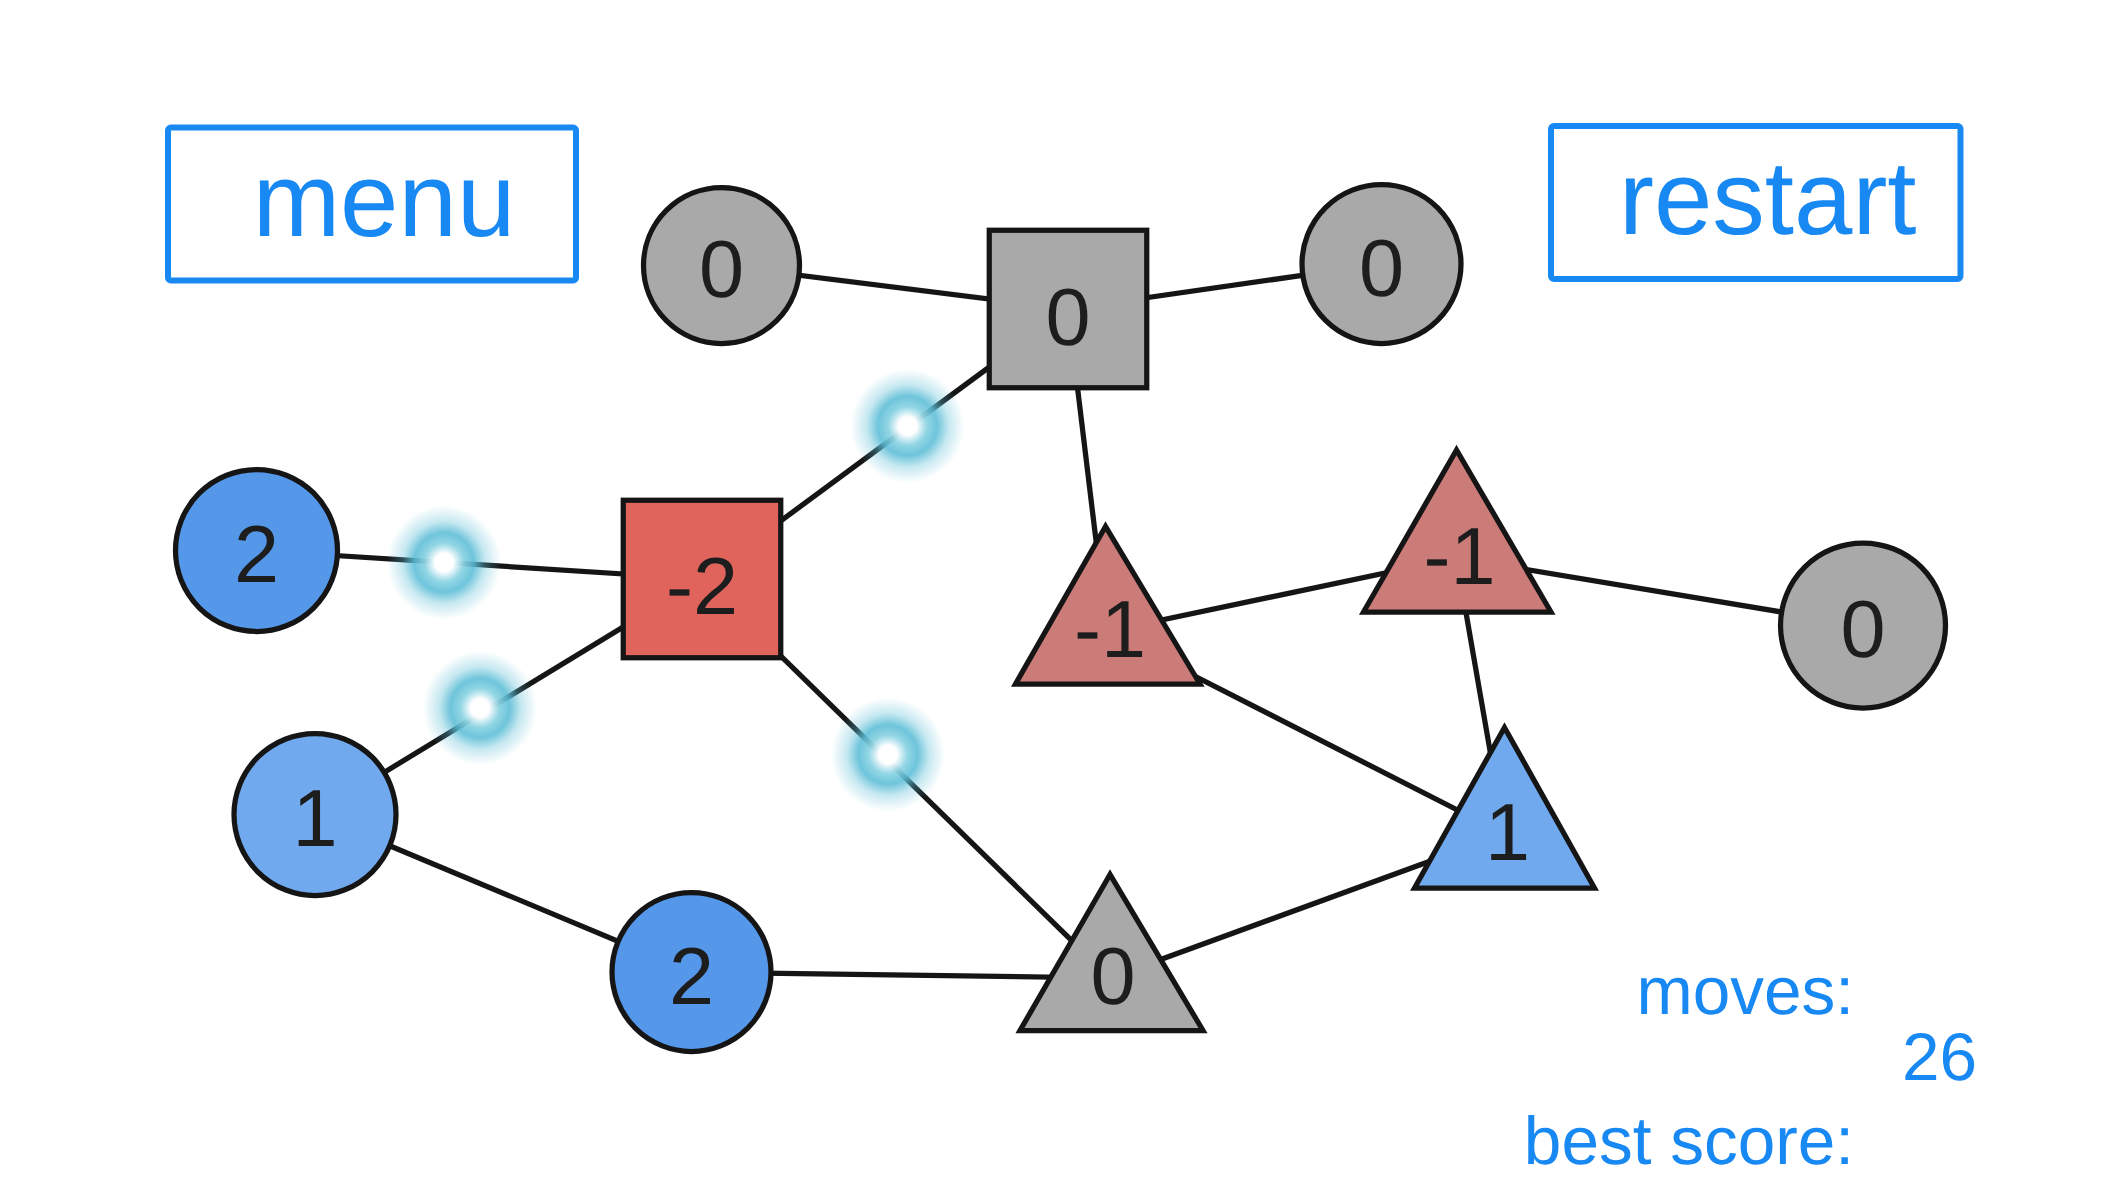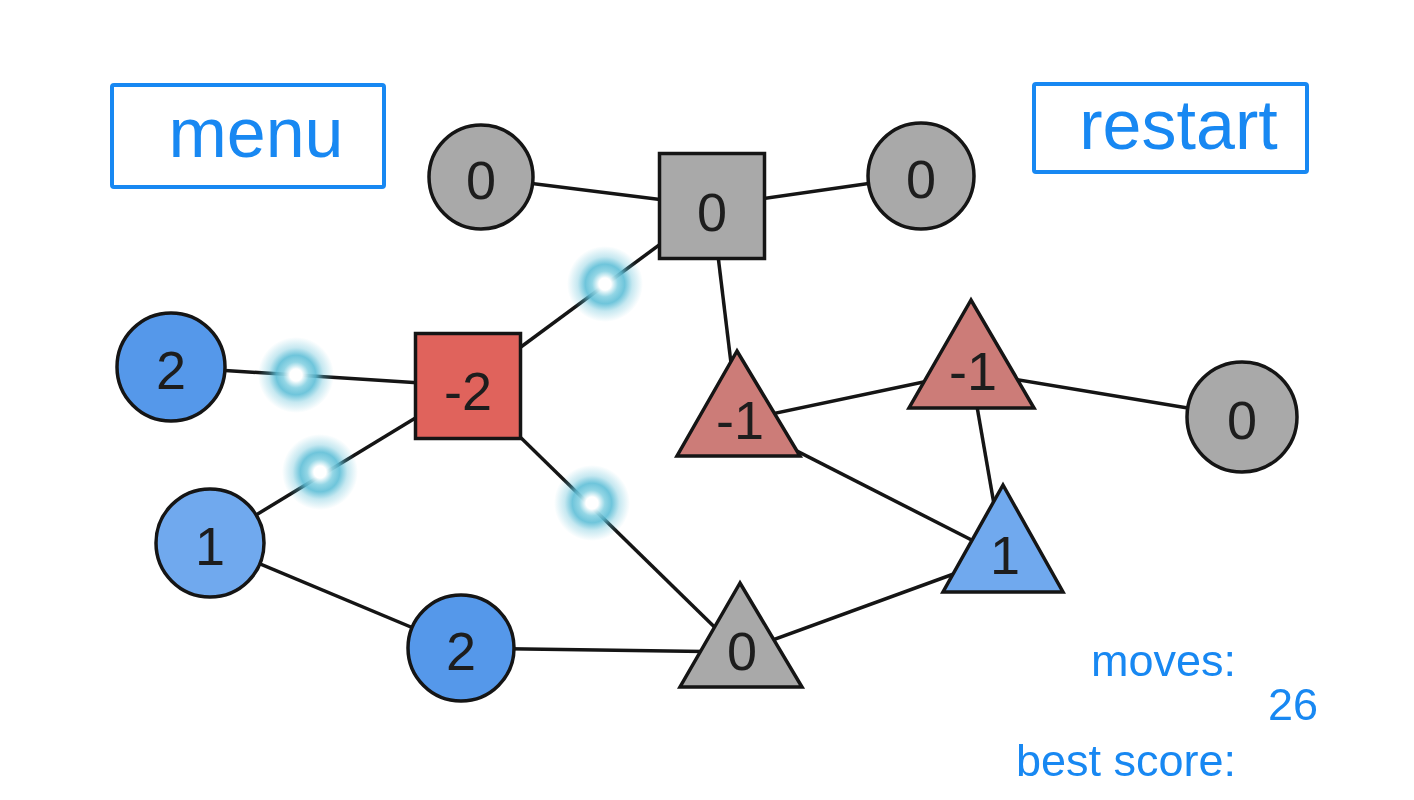--- a/index.html
+++ b/index.html
@@ -35,21 +35,21 @@
     color: #1888f2;
     font-family: "Liberation Sans", sans-serif;
     font-weight: 300;
     font-size: 70px;
     line-height: 1;
     cursor: pointer;
     padding: 0 0 6px 16px;
     box-sizing: border-box;
   }
   #menu-btn    { left: 110px; top: 83px;  width: 276px; height: 106px; }
-  #restart-btn { left: 1032px; top: 82px; width: 277px; height: 92px; }
+  #restart-btn { left: 1032px; top: 82px; width: 277px; height: 106px; }
   .hud {
     position: absolute;
     right: 82px;
     top: 636px;
     display: grid;
     grid-template-columns: auto 64px;
     column-gap: 32px;
     row-gap: 6px;
     color: #1888f2;
     font-weight: 300;

